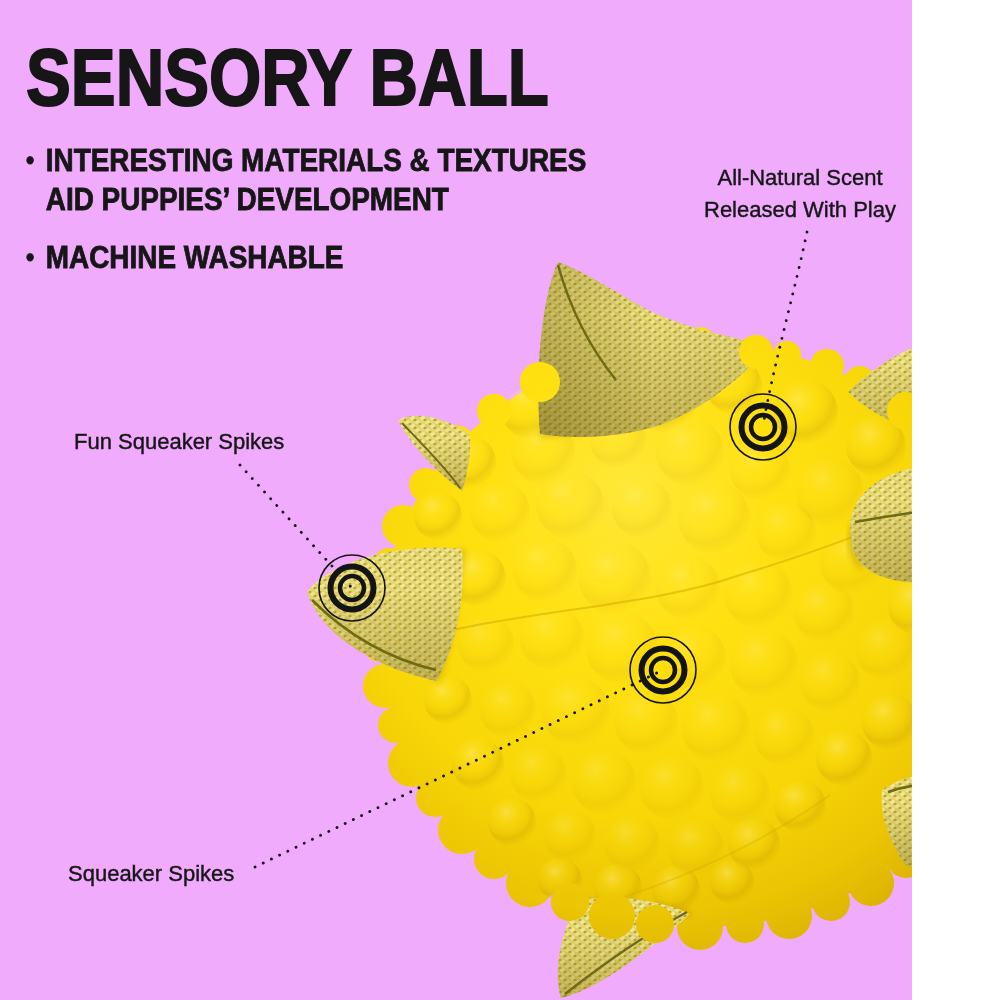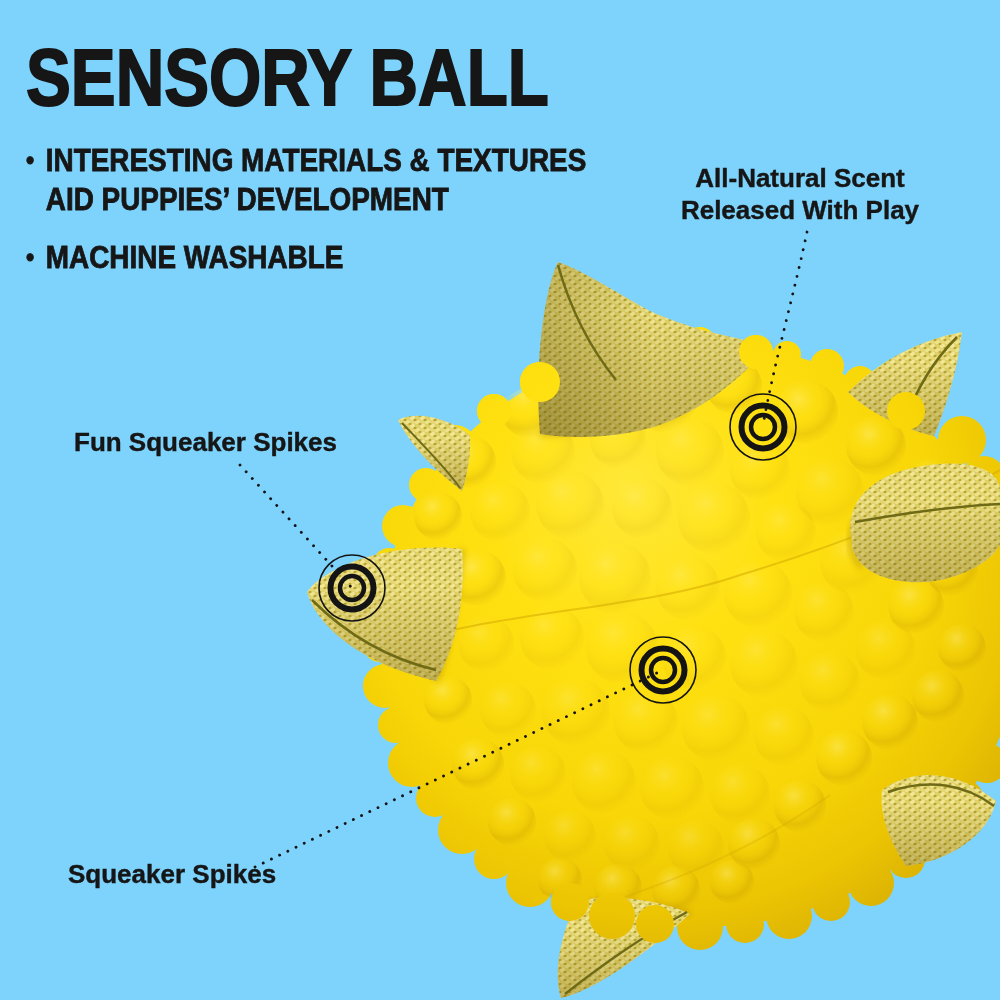--- a/index.html
+++ b/index.html
@@ -1,23 +1,23 @@
 <!DOCTYPE html>
 <html><head>
 <meta charset="utf-8">
 <style>
 html,body{margin:0;padding:0;}
-.page{position:relative;width:1000px;height:1000px;background:#7dd3fc;overflow:hidden;font-family:"Liberation Sans",sans-serif;color:#161616;}
+.page{position:relative;width:912px;height:1000px;background:#f0abfc;overflow:hidden;font-family:"Liberation Sans",sans-serif;color:#161616;}
 .ball-svg{position:absolute;left:0;top:0;}
 .title{position:absolute;left:26px;top:38px;font-size:80px;font-weight:bold;line-height:1;transform:scaleX(.84);transform-origin:left top;-webkit-text-stroke:2px #161616;white-space:nowrap;}
 .bullets{position:absolute;left:26px;top:141px;font-size:31px;font-weight:bold;transform:scaleX(.9);transform-origin:left top;-webkit-text-stroke:.8px #161616;}
 .bullet-row{display:flex;margin-bottom:19px;}
 .bullet-dot{width:22px;flex:none;font-size:26px;line-height:39px;}
 .bullet-text{line-height:39px;}
-.callout{position:absolute;font-size:26px;font-weight:bold;line-height:32px;-webkit-text-stroke:.4px #161616;}
+.callout{position:absolute;font-size:22px;font-weight:normal;line-height:32px;-webkit-text-stroke:.4px #161616;}
 .co-scent{left:640px;top:162px;width:320px;text-align:center;}
 .co-spikes{left:74px;top:426px;}
 .co-squeaker{left:68px;top:858px;}
 </style>
 </head>
 <body>
 
 <div class="page">
 
 <svg class="ball-svg" width="1000" height="1000" viewBox="0 0 1000 1000">

